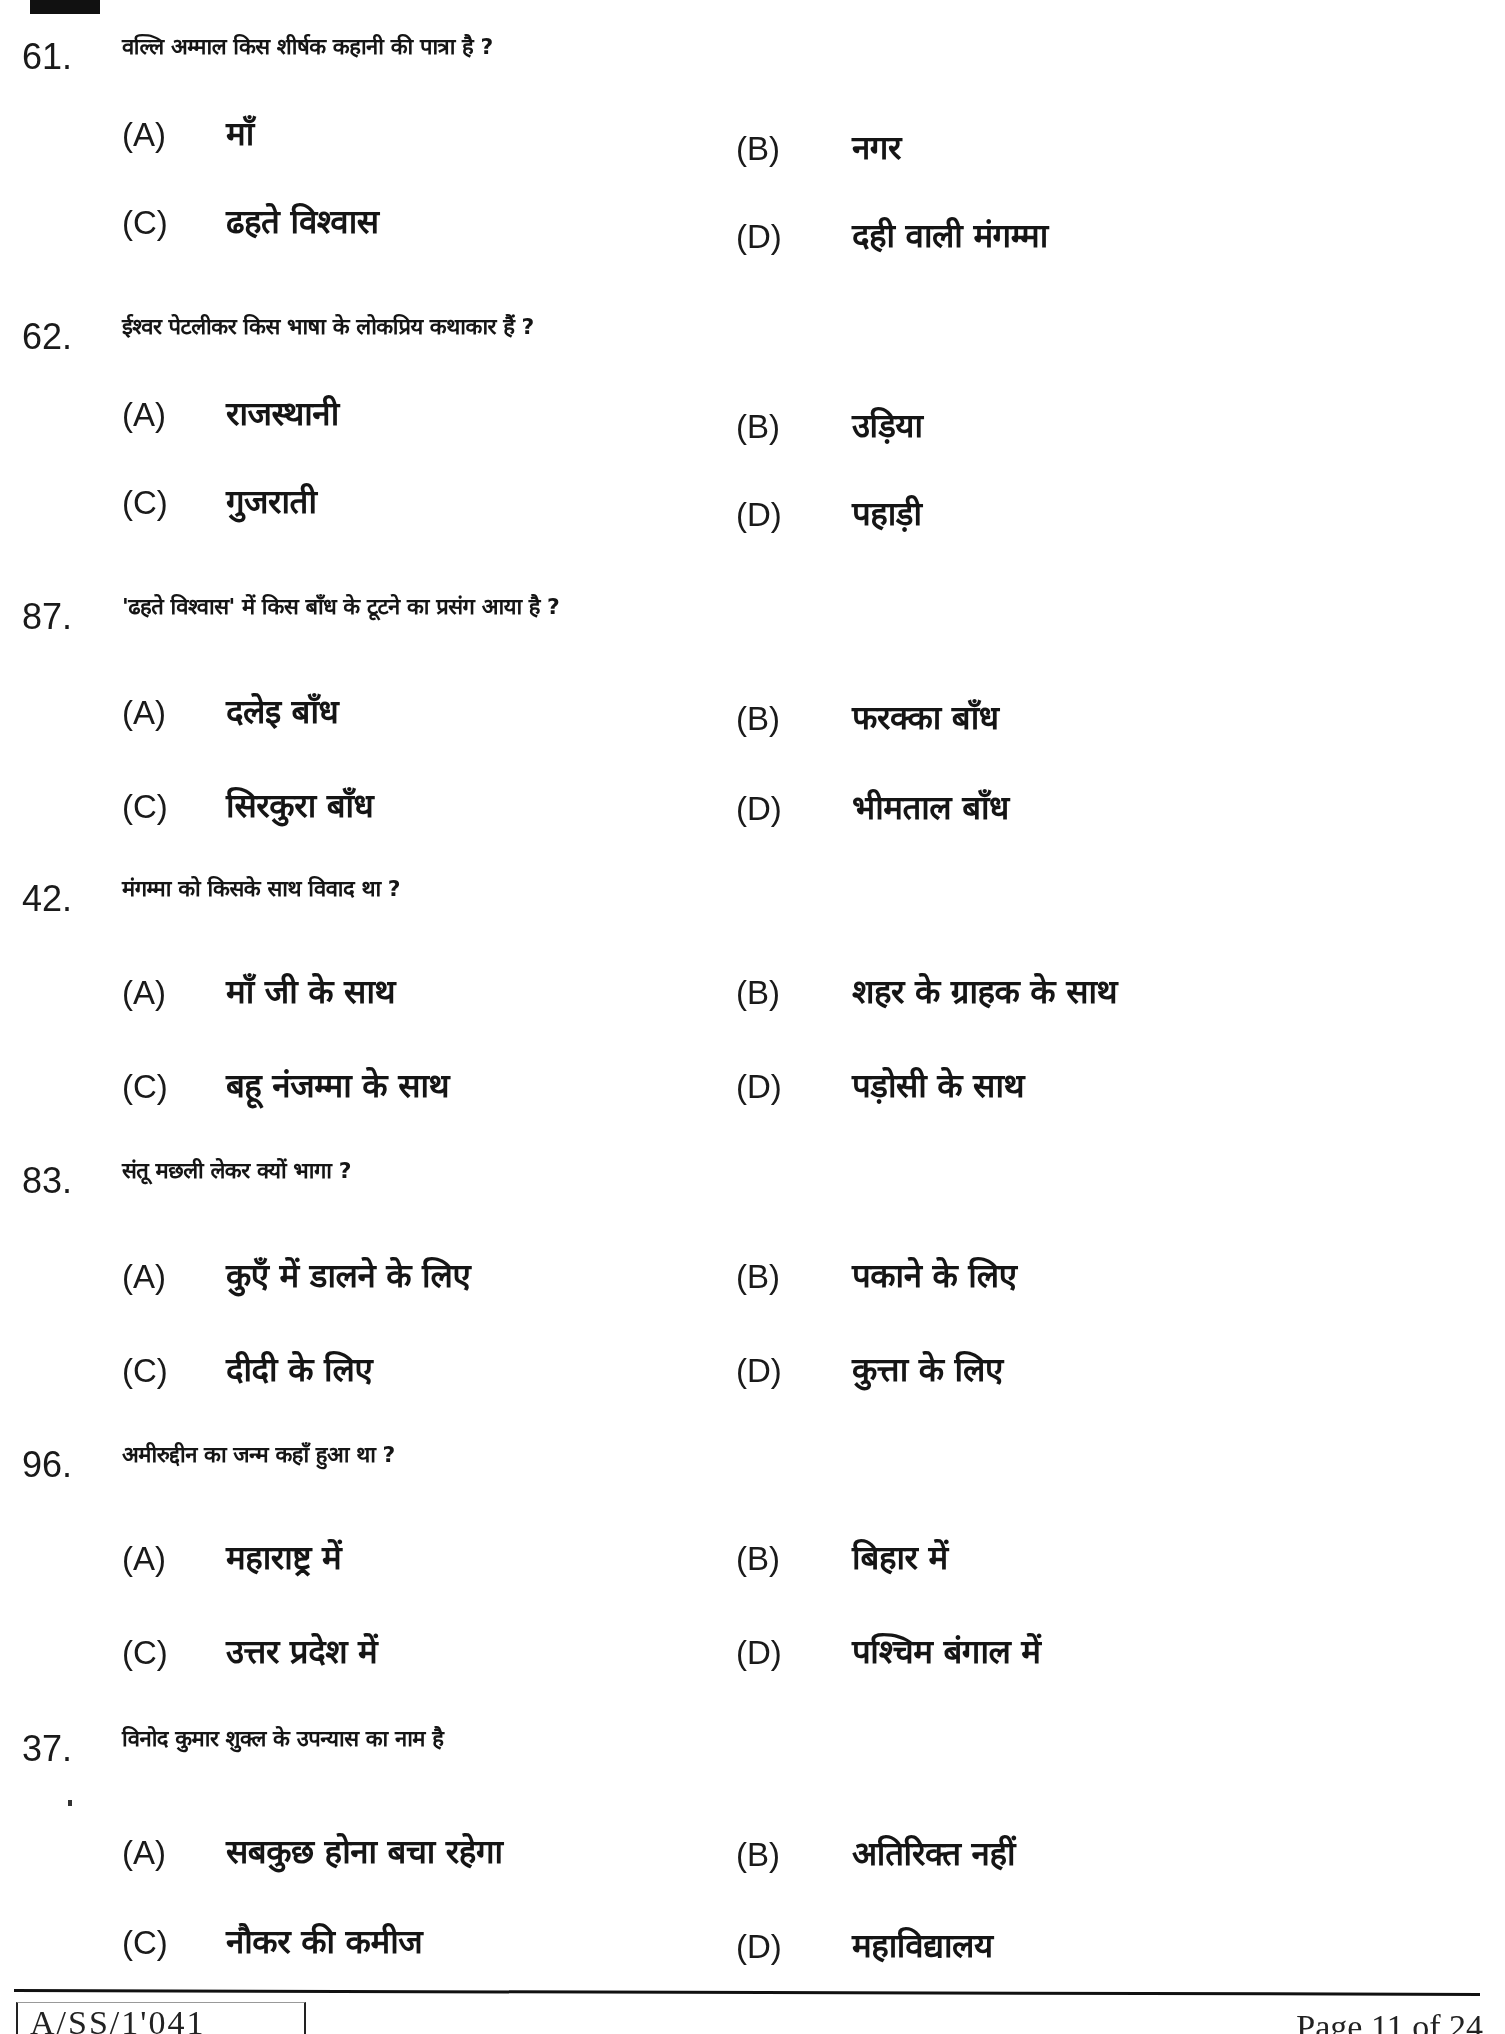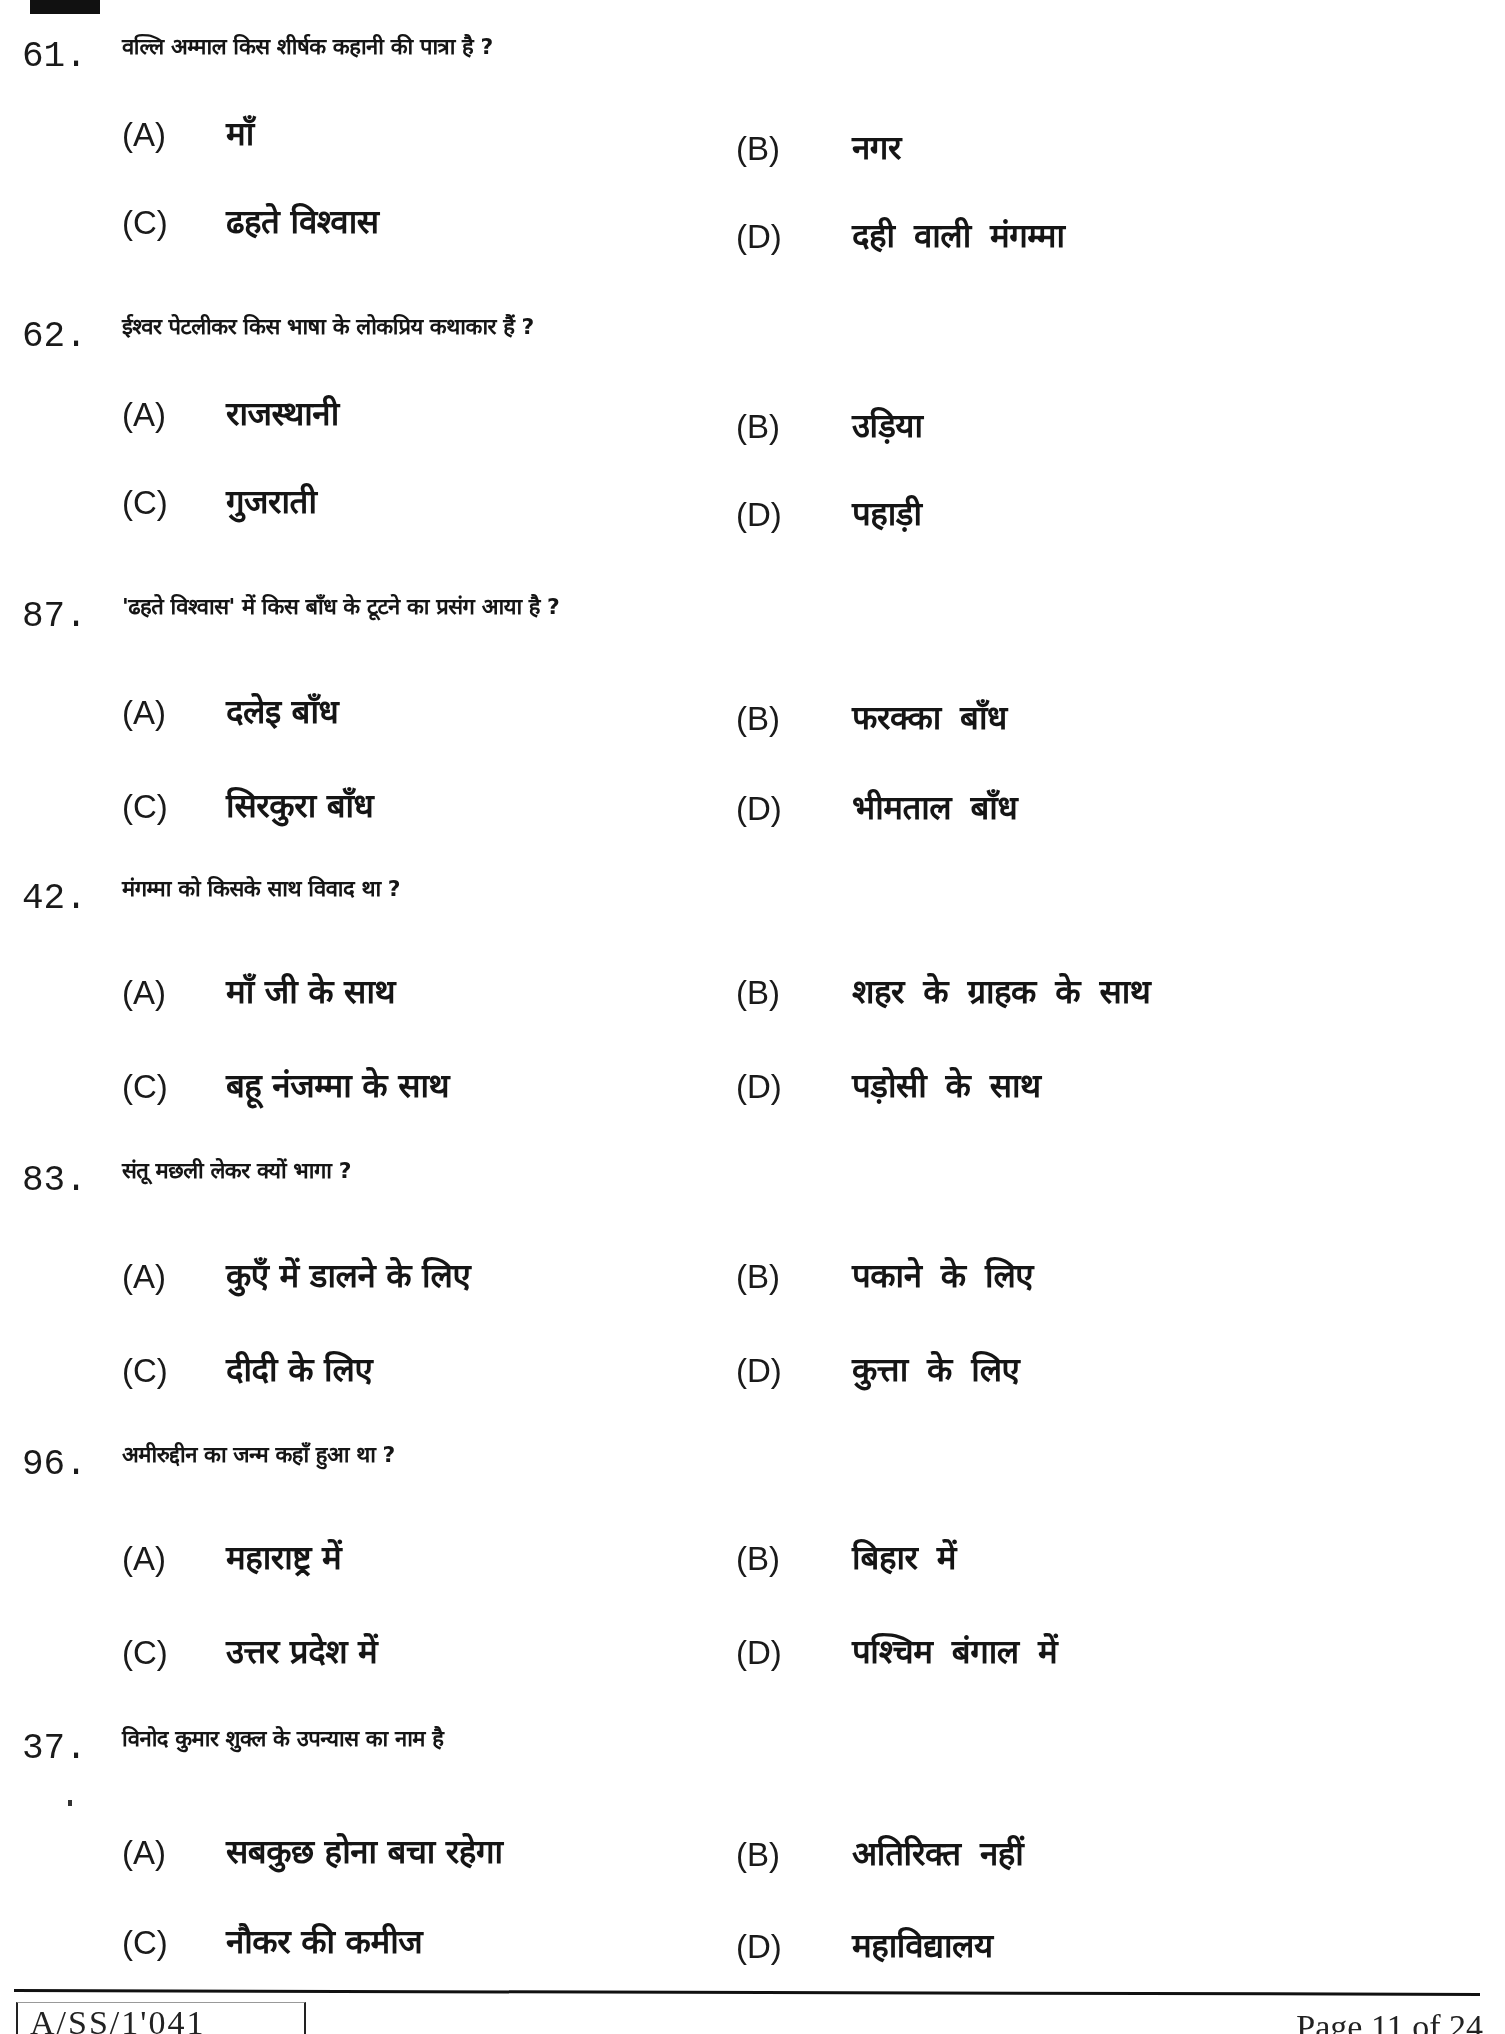--- a/index.html
+++ b/index.html
@@ -32,21 +32,21 @@
       position: absolute;
       top: 0;
       left: 0;
       height: 60px;
       white-space: nowrap;
     }
     .q-num {
       position: absolute;
       left: 22px;
       top: 10px;
-      font-family: Liberation Mono, monospace;
+      font-family: Liberation Sans, sans-serif;
       font-size: 36px;
       color: #1a1a1a;
     }
     .q-text {
       position: absolute;
       left: 122px;
       top: 4px;
       font-size: 22px;
       font-weight: bold;
       color: #151515;
@@ -69,21 +69,21 @@
       position: absolute;
       top: 0;
       font-size: 33px;
       font-weight: bold;
       color: #151515;
       letter-spacing: -0.5px;
     }
     .col-left { left: 122px; }
     .col-left .opt-text { left: 104px; }
     .col-right { left: 736px; }
-    .col-right .opt-text { left: 116px; font-family: Liberation Mono, monospace; }
+    .col-right .opt-text { left: 116px; }
     .row-1 { top: 84px; }
     .row-2 { top: 178px; }
 
     .footer-rule {
       position: absolute;
       left: 14px;
       top: 1991px;
       width: 1466px;
       height: 3px;
       background: #111;

